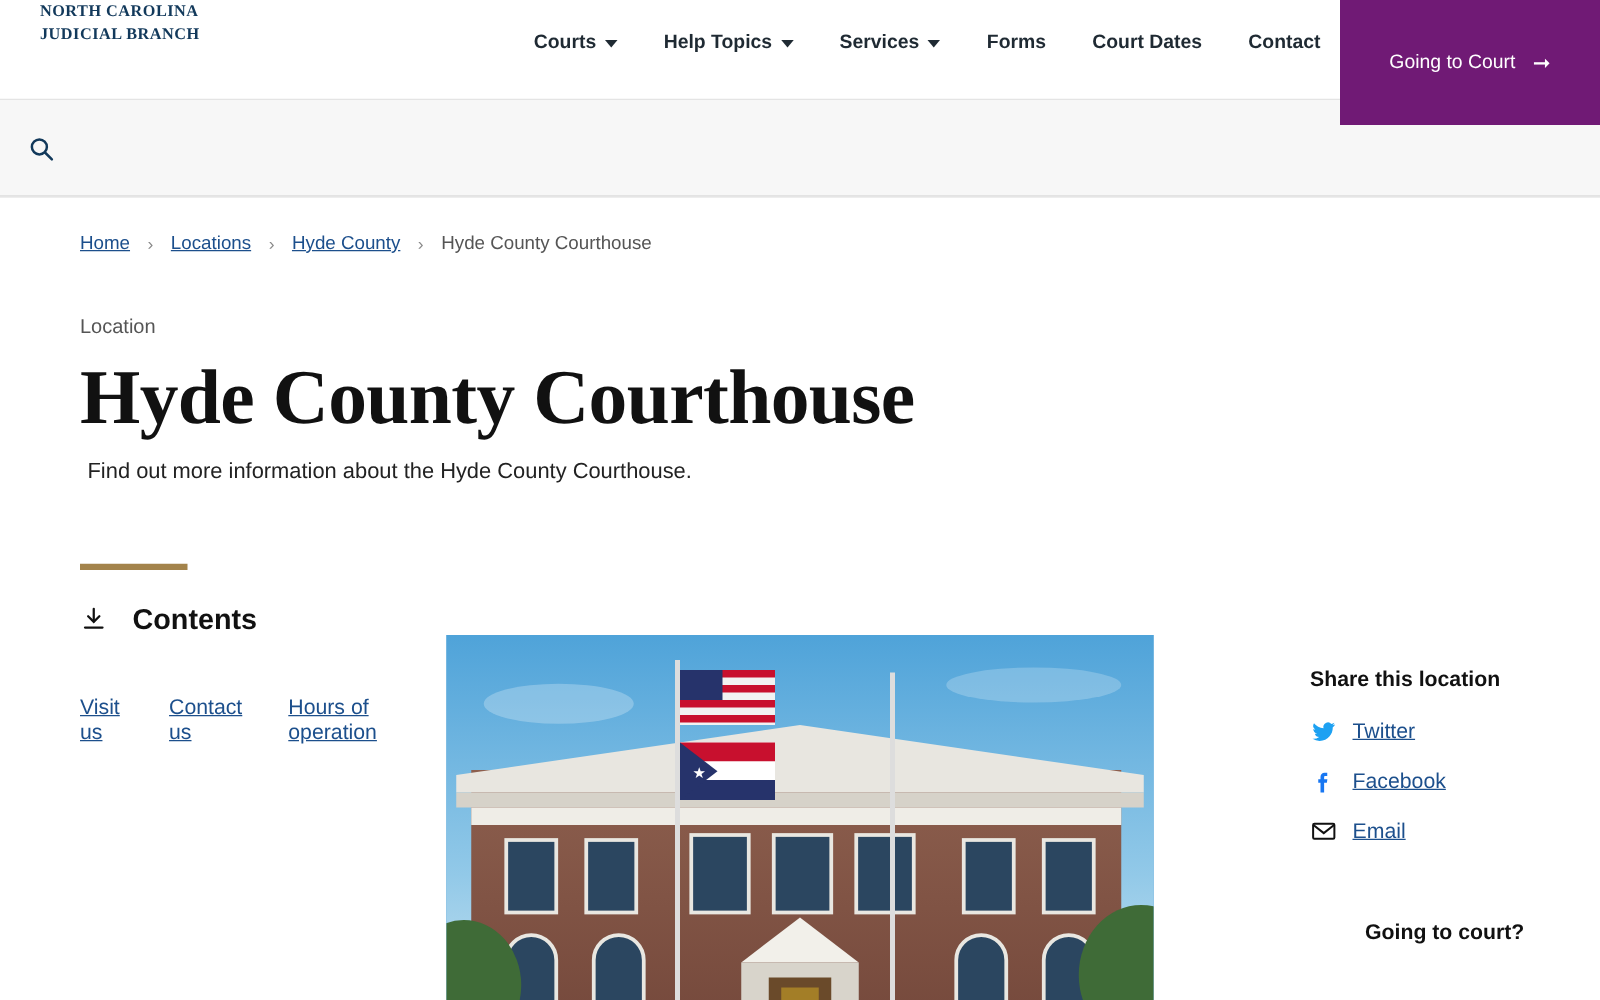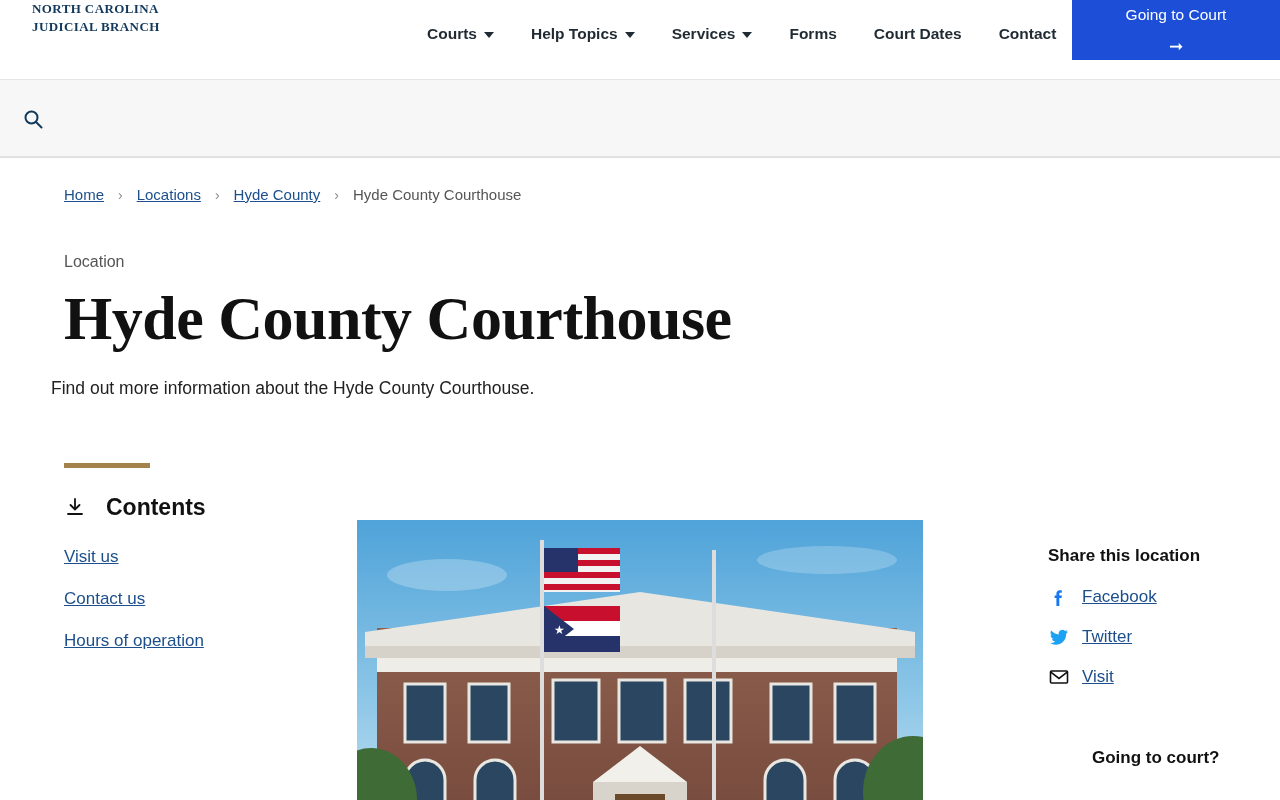--- a/index.html
+++ b/index.html
@@ -56,31 +56,30 @@
     width: 0; height: 0;
     border-left: 5px solid transparent;
     border-right: 5px solid transparent;
     border-top: 6px solid #1f2a33;
     display: inline-block;
     margin-top: 2px;
   }
   .cta {
     position: absolute;
     right: 0; top: 0;
-    height: 60px;
+    height: 100px;
     width: 208px;
-    background: #1d4ed8;
+    background: #701a75;
     color: #ffffff;
     display: flex;
     align-items: center;
     justify-content: center;
     gap: 14px;
     font-size: 15.5px;
     cursor: pointer;
-    flex-direction: column;
   }
   .arrow-icon { font-size: 17px; line-height: 1; }
 
   
   .searchbar {
     height: 78px;
     background: #f7f7f7;
     display: flex;
     align-items: center;
     border-bottom: 1px solid #e0e0e0;
@@ -136,22 +135,22 @@
     padding-left: 64px;
     margin-top: 14px;
     font-family: "Liberation Serif", serif;
     font-size: 62px;
     font-weight: bold;
     letter-spacing: -0.5px;
     color: #111111;
     line-height: 1.08;
   }
   .page-intro {
-    padding-left: 51px;
-    margin-top: 26px;
+    padding-left: 70px;
+    margin-top: 14px;
     font-size: 17.5px;
     color: #222222;
   }
 
   
   .body-grid {
     display: grid;
     grid-template-columns: 293px 629px auto;
     padding-left: 64px;
     margin-top: 64px;
@@ -173,23 +172,23 @@
     width: 22px; height: 22px;
     display: flex; align-items: center; justify-content: center;
     color: #111;
   }
   .contents-title {
     font-size: 23px;
     font-weight: bold;
     color: #111111;
   }
   .toc {
-    margin-top: 26px;
-    display: flex;
-    flex-direction: column;
+    margin-top: 47px;
+    display: flex;
+    flex-direction: row;
     gap: 22px;
   }
   .toc a {
     font-size: 17px;
     color: #1c4f8c;
     text-decoration: underline;
     cursor: pointer;
     width: max-content;
   }
 
@@ -398,42 +397,42 @@
     </div>
   </div>
 
   <div class="share-col">
     <div class="share-title">Share this location</div>
     <div class="share-list">
 
       <div class="share-item">
         <span class="share-ic">
           <svg width="20" height="20" viewBox="0 0 20 20">
+              <path d="M19 4.6c-.7.3-1.4.5-2.1.6.8-.5 1.3-1.2 1.6-2.1-.7.4-1.5.8-2.4 1a3.7 3.7 0 0 0-6.3 3.4A10.5 10.5 0 0 1 2.2 3.6a3.7 3.7 0 0 0 1.1 5 3.6 3.6 0 0 1-1.7-.5v.1c0 1.8 1.3 3.3 3 3.6-.6.2-1.2.2-1.7.1a3.7 3.7 0 0 0 3.4 2.6A7.4 7.4 0 0 1 1 16a10.4 10.4 0 0 0 5.7 1.7c6.8 0 10.5-5.6 10.5-10.5v-.5c.7-.5 1.3-1.2 1.8-2z" fill="#1da1f2"></path>
+            </svg>
+        </span>
+        <span class="share-label">Twitter</span>
+      </div>
+
+      <div class="share-item">
+        <span class="share-ic">
+          <svg width="20" height="20" viewBox="0 0 20 20">
               <path d="M12.8 3.2h-2.1c-2 0-3.3 1.3-3.3 3.4V8.4H5.6v2.7h1.8V19h2.9v-7.9h2.2l.4-2.7h-2.6V6.9c0-.7.2-1.1 1.1-1.1h1.4V3.2z" fill="#1877f2"></path>
             </svg>
         </span>
         <span class="share-label">Facebook</span>
-      </div>
-
-      <div class="share-item">
-        <span class="share-ic">
-          <svg width="20" height="20" viewBox="0 0 20 20">
-              <path d="M19 4.6c-.7.3-1.4.5-2.1.6.8-.5 1.3-1.2 1.6-2.1-.7.4-1.5.8-2.4 1a3.7 3.7 0 0 0-6.3 3.4A10.5 10.5 0 0 1 2.2 3.6a3.7 3.7 0 0 0 1.1 5 3.6 3.6 0 0 1-1.7-.5v.1c0 1.8 1.3 3.3 3 3.6-.6.2-1.2.2-1.7.1a3.7 3.7 0 0 0 3.4 2.6A7.4 7.4 0 0 1 1 16a10.4 10.4 0 0 0 5.7 1.7c6.8 0 10.5-5.6 10.5-10.5v-.5c.7-.5 1.3-1.2 1.8-2z" fill="#1da1f2"></path>
-            </svg>
-        </span>
-        <span class="share-label">Twitter</span>
       </div>
 
 
       <div class="share-item">
         <span class="share-ic">
           <svg width="20" height="20" viewBox="0 0 20 20">
             <rect x="1.5" y="4" width="17" height="12" rx="1" fill="none" stroke="#111" stroke-width="1.6"></rect>
             <polyline points="1.5,4.8 10,11.5 18.5,4.8" fill="none" stroke="#111" stroke-width="1.6"></polyline>
           </svg>
         </span>
-        <span class="share-label">Visit</span>
+        <span class="share-label">Email</span>
       </div>
     </div>
 
     <div class="going-title">Going to court?</div>
   </div>
 </div>
 
 </body></html>

